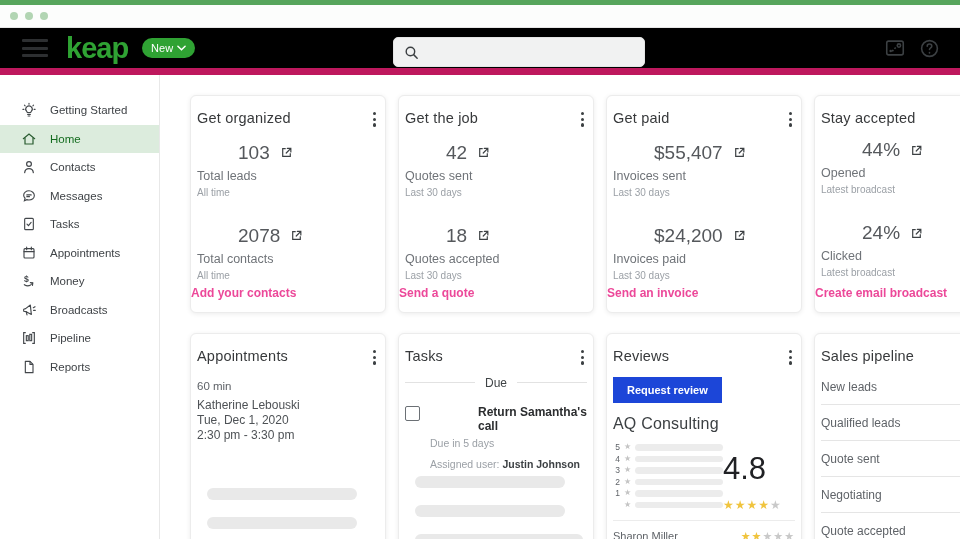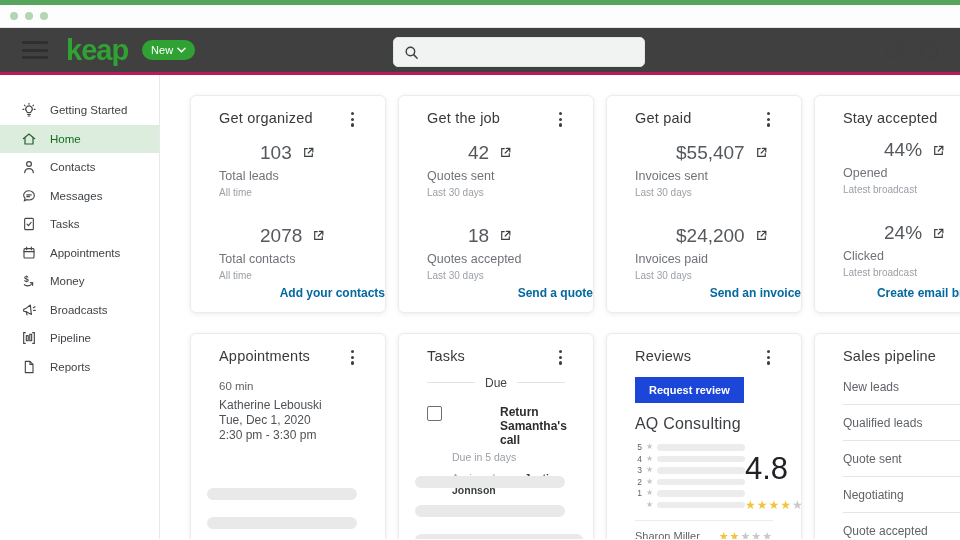--- a/index.html
+++ b/index.html
@@ -7,22 +7,22 @@
     font-family:"Liberation Sans", sans-serif; }
   .page { width:960px; height:540px; position:relative; background:#fff; }
 
   
   .chrome-bar { height:5px; background:#57a55c; }
   .chrome-strip { height:23px; background:#fcfdfc; border-bottom:1px solid #e6e6e6;
     display:flex; align-items:center; gap:7px; padding-left:10px; }
   .chrome-dot { width:8px; height:8px; border-radius:50%; background:#b2d5b3; }
 
   
-  header { height:47px; background:#404040; display:flex; align-items:center;
-    padding:0 14px; position:relative; border-bottom:3px solid #be185d; }
+  header { height:47px; background:#000000; display:flex; align-items:center;
+    padding:0 14px; position:relative; border-bottom:7px solid #be185d; }
   .hamburger { width:26px; display:flex; flex-direction:column; gap:4.5px; cursor:pointer; margin-left:8px; }
   .hamburger span { display:block; height:3px; background:#2d2f31; border-radius:1px; }
   .logo { color:#2fa233; font-size:29px; font-weight:bold; letter-spacing:-1px; margin-left:18px; line-height:1; }
   .new-badge { margin-left:14px; background:#2fa233; color:#fff; border-radius:11px;
     height:20px; padding:0 9px; display:flex; align-items:center; gap:4px; font-size:11px; cursor:pointer; }
   .search { position:absolute; left:393px; top:9px; width:252px; height:30px; background:#f1f2f2;
     border:1px solid #e4e5e5; border-radius:5px; display:flex; align-items:center; padding:0 9px; gap:8px; }
   .search svg { flex:none; }
   .search input { border:none; outline:none; background:transparent; width:100%; font-size:13px;
     font-family:"Liberation Sans", sans-serif; color:#3c4043; }
@@ -34,38 +34,38 @@
   .sidebar { width:160px; flex:none; border-right:1px solid #e8e8e8; padding-top:21px; background:#fff; }
   .side-item { height:28.5px; display:flex; align-items:center; gap:13px; padding-left:21px;
     font-size:11.5px; color:#3f4347; cursor:pointer; }
   .side-item svg { flex:none; color:#43474b; }
   .side-item.active { background:#dcecdd; color:#146c1f; }
   .side-item.active svg { color:#2a5c31; }
 
   .main { flex:1; padding:20px 0 0 30px; overflow:hidden; }
   .card-row { display:flex; gap:12px; margin-bottom:20px; }
   .card { width:196px; flex:none; background:#fff; border:1px solid #ececec; border-radius:6px;
-    box-shadow:0 1px 5px rgba(0,0,0,0.08); padding:14px 28px; position:relative; }
+    box-shadow:0 1px 5px rgba(0,0,0,0.08); padding:14px 6px; position:relative; }
   .row1 .card { height:218px; }
   .row2 .card { height:240px; }
   .card-head { display:flex; justify-content:space-between; align-items:flex-start; }
   .card-title { font-size:14.5px; color:#37393b; letter-spacing:0.2px; }
   .kebab { display:flex; flex-direction:column; gap:2.5px; padding:2px 3px; cursor:pointer; }
   .kebab i { width:3.2px; height:3.2px; border-radius:50%; background:#3c4043; }
 
   
   .stat { margin-top:13px; }
   .stat + .stat { margin-top:27px; }
   .stat-vrow { display:flex; align-items:center; gap:10px; color:#55585c;margin-left:41px; }
   .stat-value { font-size:19px; }
   .ext-link { color:#3c4043; cursor:pointer; display:flex; }
   .stat-label { font-size:12.5px; color:#6f7378; margin-top:5px; }
   .stat-period { font-size:10px; color:#9ba0a6; margin-top:4px; }
-  .card-action { position:absolute; bottom:12px; left:0; right:0; text-align:right;
-    color:#0369a1; font-size:12px; font-weight:bold; cursor:pointer; }
+  .card-action { position:absolute; bottom:12px; left:0; right:0; text-align:left;
+    color:#ec4899; font-size:12px; font-weight:bold; cursor:pointer; }
 
   
   .appt-duration { font-size:11.5px; color:#5f6368; margin-top:13px; }
   .appt-line { font-size:12px; color:#4e5256; line-height:15px; }
   .appt-lines { margin-top:6px; }
   .skeletons { position:absolute; left:16px; right:30px; }
   .skel { height:12px; border-radius:6px; background:#e9e9e9; margin-bottom:17px; width:150px; }
   .skel.wide { width:168px; }
 
   

